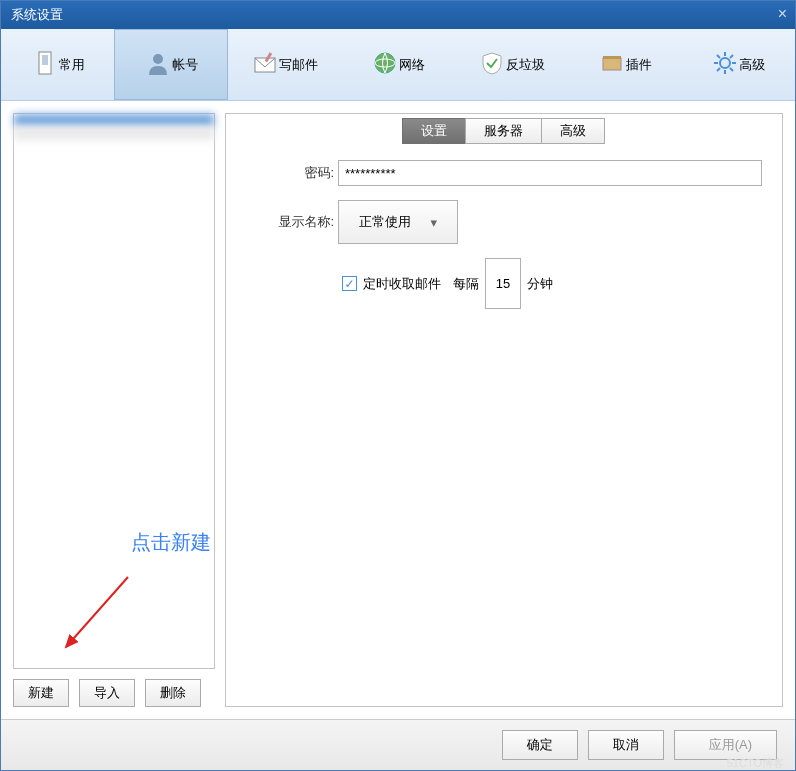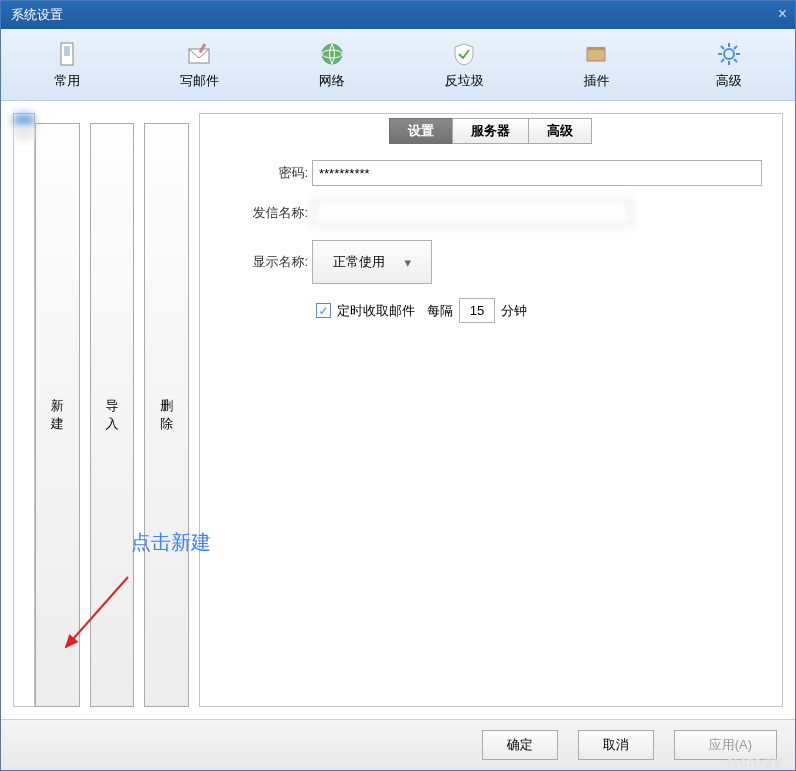--- a/index.html
+++ b/index.html
@@ -1,46 +1,46 @@
 <!DOCTYPE html>
 <html><head>
 <meta charset="utf-8">
 <style>
 * { box-sizing: border-box; margin: 0; padding: 0; font-family: "Microsoft YaHei", "SimSun", sans-serif; font-size: 13px; }
 body { background: #f0f0f0; width: 796px; height: 771px; overflow: hidden; }
 .window { width: 796px; height: 771px; background: #fff; border: 1px solid #4a7bb5; display: flex; flex-direction: column; }
 .titlebar { background: linear-gradient(#2a6cb8, #1e5a9e); color: #fff; height: 28px; display: flex; align-items: center; padding: 0 10px; position: relative; }
 .titlebar .close { position: absolute; right: 8px; top: 4px; font-size: 16px; color: #c8ddf0; cursor: pointer; }
 .toolbar { background: linear-gradient(#eaf2fb, #d7e6f6); border-bottom: 1px solid #b8cee6; display: flex; height: 72px; }
-.tool-btn { flex: 1; text-align: center; display: flex; flex-direction: column; align-items: center; justify-content: center; cursor: pointer; border-right: 1px solid transparent; border-left: 1px solid transparent; }
+.tool-btn { flex: 1; text-align: center; display: flex; flex-direction: row; align-items: center; justify-content: center; cursor: pointer; border-right: 1px solid transparent; border-left: 1px solid transparent; }
 .tool-btn.active { background: linear-gradient(#d0e3f5, #b6d1ea); border: 1px solid #9ab9d8; }
 .tool-btn .icon { width: 28px; height: 28px; margin-bottom: 4px; display: flex; align-items: center; justify-content: center; }
 .content { flex: 1; display: flex; padding: 12px; gap: 10px; position: relative; }
-.left-pane { width: 176px; display: flex; flex-direction: row; }
+.left-pane { width: 202px; display: flex; flex-direction: column; }
 .account-list { flex: 1; border: 1px solid #c3c3c3; background: #fff; position: relative; }
 .list-item { padding: 6px 10px; border-bottom: 1px solid #eee; }
 .list-item.selected { background: linear-gradient(#7aade3, #5a93d3); color: #fff; }
 .list-item.blur { filter: blur(4px); background: #e8e8e8; color: #ccc; }
 .list-item.selected.blur { background: linear-gradient(#7aade3, #5a93d3); }
 .btn-row { display: flex; gap: 10px; margin-top: 10px; }
 .btn { border: 1px solid #aaa; background: linear-gradient(#fdfdfd, #ececec); padding: 4px 14px; cursor: pointer; }
 .right-pane { flex: 1; border: 1px solid #c3c3c3; background: #fff; padding: 4px 0 0 0; display: flex; flex-direction: column; }
-.subtabs { display: flex; justify-content: center; gap: 0; margin-bottom: 16px; font-weight: bold; }
+.subtabs { display: flex; justify-content: center; gap: 0; margin-bottom: 16px; }
 .subtab { border: 1px solid #aaa; padding: 3px 18px; cursor: pointer; background: linear-gradient(#fdfdfd, #ececec); margin-left: -1px; }
 .subtab.active { background: linear-gradient(#8a8a8a, #707070); color: #fff; border-color: #707070; }
 .form { padding: 0 20px; }
 .form-row { display: flex; align-items: center; margin-bottom: 14px; }
 .form-label { width: 92px; text-align: right; color: #333; padding-right: 4px; }
 .form-input { flex: 1; border: 1px solid #b0b0b0; padding: 4px 6px; height: 26px; max-width: 320px; }
 .form-input.blur { filter: blur(4px); color: #ccc; }
 .select { border: 1px solid #b0b0b0; padding: 3px 20px; width: 120px; height: 44px; background: linear-gradient(#fdfdfd,#eee); display: flex; justify-content: space-between; align-items: center; cursor: pointer; text-align: right; }
 .check-row { display: flex; align-items: center; gap: 6px; margin-left: 96px; margin-top: 4px; }
 .checkbox { width: 15px; height: 15px; border: 1px solid #4a90d9; display: flex; align-items: center; justify-content: center; background: #fff; color: #4a90d9; font-size: 12px; }
-.small-input { width: 36px; border: 1px solid #b0b0b0; padding: 4px 4px; text-align: center; }
-.footer { border-top: 1px solid #ccc; padding: 10px 18px; display: flex; justify-content: flex-end; gap: 20px; background: linear-gradient(#f4f4f4,#e8e8e8); }
+.small-input { width: 36px; border: 1px solid #b0b0b0; padding: 17px 4px; text-align: center; }
+.footer { border-top: 1px solid #ccc; padding: 10px 18px; display: flex; justify-content: flex-end; gap: 10px; background: linear-gradient(#f4f4f4,#e8e8e8); }
 .footer .btn { padding: 5px 24px; }
 .footer .btn.disabled { color: #999; padding-left: 34px; }
 .annotation { position: absolute; color: #3b82f6; font-size: 20px; left: 130px; top: 428px; pointer-events: none; }
 .arrow-svg { position: absolute; left: 55px; top: 468px; pointer-events: none; }
 .watermark { position: absolute; right: 12px; bottom: 0; color: #ddd; font-size: 11px; }
 </style>
 </head>
 <body>
 
 <div class="window">
@@ -51,20 +51,29 @@
 
   <div class="toolbar">
     <div class="tool-btn">
       <span class="icon">
           <svg width="22" height="26">
             <rect x="5" y="2" width="12" height="22" fill="#fff" stroke="#888"></rect>
             <rect x="8" y="5" width="6" height="10" fill="#bcd"></rect>
           </svg>
         </span>
       <span>常用</span>
+    </div>
+    <div class="tool-btn active">
+      <span class="icon">
+          <svg width="26" height="26">
+            <circle cx="13" cy="9" r="5" fill="#7a98b8"></circle>
+            <path d="M4 25 Q4 16 13 16 Q22 16 22 25 Z" fill="#7a98b8"></path>
+          </svg>
+        </span>
+      <span>帐号</span>
     </div>
     <div class="tool-btn">
       <span class="icon">
           <svg width="26" height="26">
             <rect x="3" y="8" width="20" height="14" fill="#fff" stroke="#888"></rect>
             <path d="M3 8 L13 17 L23 8" fill="none" stroke="#888"></path>
             <rect x="15" y="2" width="3" height="10" fill="#c88" transform="rotate(30 16 7)"></rect>
           </svg>
         </span>
       <span>写邮件</span>
@@ -135,24 +144,20 @@
         <div class="subtab active">设置</div>
         <div class="subtab">服务器</div>
         <div class="subtab">高级</div>
       </div>
       <div class="form">
         <div class="form-row">
           <span class="form-label">密码:</span>
           <input class="form-input" style="max-width: 100%;" value="**********">
         </div>
         <div class="form-row">
-          <span class="form-label">发信名称:</span>
-          <input class="form-input blur" value=" " style="">
-        </div>
-        <div class="form-row">
           <span class="form-label">显示名称:</span>
           <div class="select">
             <span>正常使用</span>
             <span style="color:#666">▾</span>
           </div>
         </div>
         <div class="check-row">
           <span class="checkbox">✓</span>
           <span>定时收取邮件</span>
           <span style="margin-left:6px">每隔</span>

